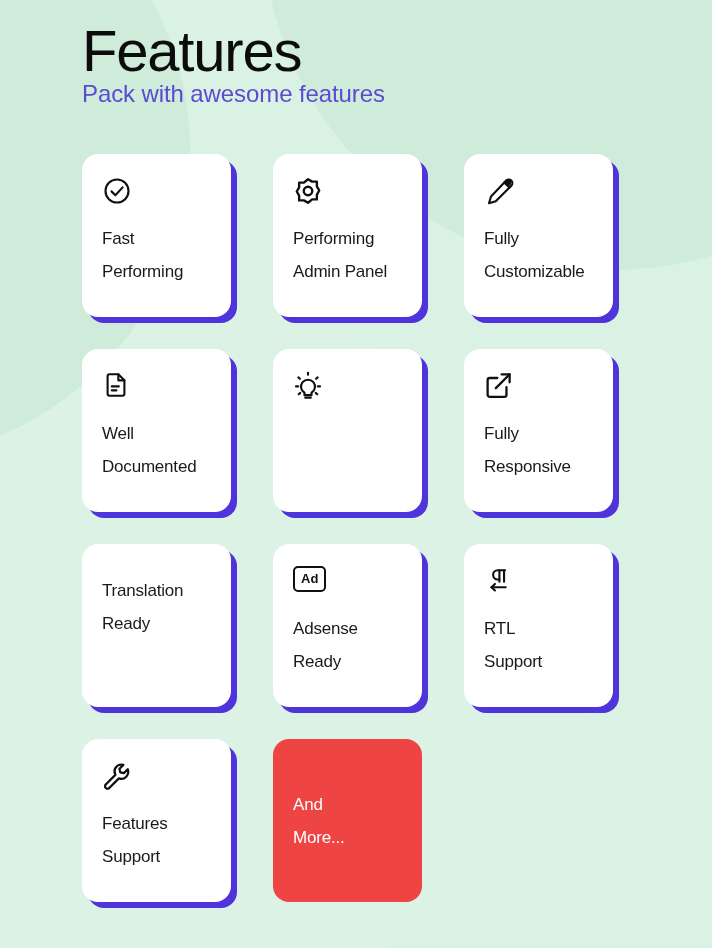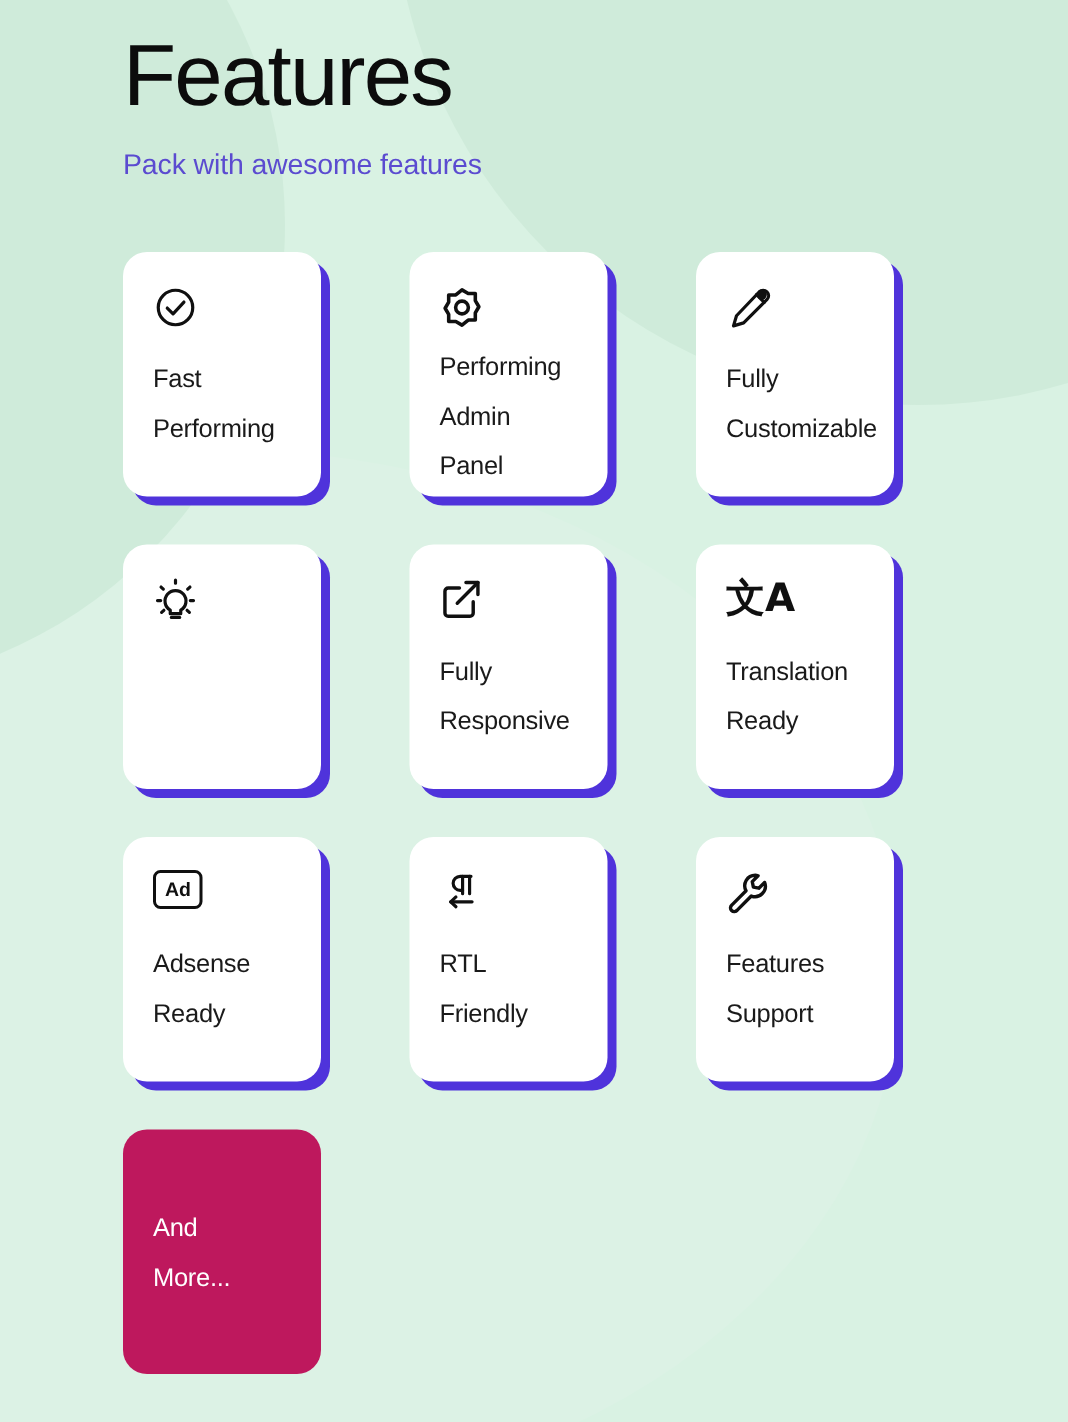--- a/index.html
+++ b/index.html
@@ -58,49 +58,48 @@
   .page-title {
     font-size: 58px;
     font-weight: normal;
     color: #0c0c0c;
     letter-spacing: -1.2px;
     line-height: 1;
     padding-top: 22px;
   }
 
   .page-subtitle {
-    font-size: 19px;
+    font-size: 24px;
     color: #5b4bd0;
-    margin-top: 20px;
     letter-spacing: -0.1px;
   }
 
   
   .grid {
     margin-top: 46px;
     display: grid;
     grid-template-columns: repeat(3, 163px);
     column-gap: 28px;
     row-gap: 32px;
   }
 
   .card {
     position: relative;
-    width: 132px;
+    width: 149px;
     height: 163px;
     background: #ffffff;
     border-radius: 16px;
     padding: 22px 20px;
     box-shadow: 6px 6px 0 0 #4f33db;
     display: flex;
     flex-direction: column;
   }
 
   .card.card-accent {
-    background: #be185d;
+    background: #ef4444;
     box-shadow: none;
     justify-content: center;
   }
 
   .card-icon {
     height: 38px;
     display: flex;
     align-items: flex-start;
     color: #101010;
   }
@@ -185,20 +184,32 @@
         <svg width="30" height="30" viewBox="0 0 24 24" fill="none" stroke="currentColor" stroke-width="1.7" stroke-linecap="round" stroke-linejoin="round">
           <path d="M17.8 3.6a2.9 2.9 0 0 1 4.1 4.1L9.4 20.2 4 21.8l1.6-5.4z"></path>
           <path d="M16.3 5.1l4.1 4.1"></path>
           <circle cx="19.1" cy="5.1" r="2.7" fill="currentColor" stroke="none"></circle>
         </svg>
       </span>
       <span class="card-label">Fully
 Customizable</span>
     </div>
 
+    <div class="card">
+      <span class="card-icon">
+        <svg width="28" height="28" viewBox="0 0 24 24" fill="none" stroke="currentColor" stroke-width="1.8" stroke-linecap="round" stroke-linejoin="round">
+          <path d="M14 2.8H6.4a1.6 1.6 0 0 0-1.6 1.6v15.2a1.6 1.6 0 0 0 1.6 1.6h11.2a1.6 1.6 0 0 0 1.6-1.6V8z"></path>
+          <path d="M14 2.8V8h5.2"></path>
+          <path d="M8.4 13.2h6"></path>
+            <path d="M8.4 16.6h4"></path>
+        </svg>
+      </span>
+      <span class="card-label">Well
+Documented</span>
+    </div>
 
     <div class="card">
       <span class="card-icon">
         <svg width="30" height="30" viewBox="0 0 24 24" fill="none" stroke="currentColor" stroke-width="1.7" stroke-linecap="round" stroke-linejoin="round">
           <path d="M9.2 17.4a5.6 5.6 0 1 1 5.6 0v1.9H9.2z"></path>
           <path d="M9.8 21.3h4.4"></path>
           <path d="M12 1.4v1.6M4.3 5.1l1.2 1.1M19.7 5.1l-1.2 1.1M2.4 12.3h1.7M19.9 12.3h1.7M4.6 18.6l1.2-1.1M19.4 18.6l-1.2-1.1"></path>
         </svg>
       </span>
     </div>
@@ -209,23 +220,20 @@
           <path d="M18.6 13.4v6.2a1.8 1.8 0 0 1-1.8 1.8H4.8A1.8 1.8 0 0 1 3 19.6V7.6a1.8 1.8 0 0 1 1.8-1.8H11"></path>
           <path d="M14.6 2.8h6.6v6.6"></path>
           <path d="M9.8 14.2L21.2 2.8"></path>
         </svg>
       </span>
       <span class="card-label">Fully
 Responsive</span>
     </div>
 
     <div class="card">
-      <span class="card-icon">
-        <span class="glyph-icon">文A</span>
-      </span>
       <span class="card-label">Translation
 Ready</span>
     </div>
 
     <div class="card">
       <span class="card-icon">
         <span class="ad-pill">Ad</span>
       </span>
       <span class="card-label">Adsense
 Ready</span>
@@ -234,21 +242,21 @@
     <div class="card">
       <span class="card-icon">
         <svg width="28" height="28" viewBox="0 0 24 24" fill="none" stroke="currentColor" stroke-width="1.8" stroke-linecap="round" stroke-linejoin="round">
           <path d="M18 3.6h-6.2a4 4 0 0 0 0 8h1.4" fill="none"></path>
           <path d="M13.2 3.6v9.9M17.2 3.6v9.9"></path>
           <path d="M18.6 18.2H6.4"></path>
           <path d="M9.4 15.4l-3 2.8 3 2.8"></path>
         </svg>
       </span>
       <span class="card-label">RTL
-Friendly</span>
+Support</span>
     </div>
 
     <div class="card">
       <span class="card-icon">
         <svg width="30" height="30" viewBox="0 0 24 24" fill="none" stroke="currentColor" stroke-width="1.8" stroke-linecap="round" stroke-linejoin="round">
           <path d="M15.6 2.8a5.6 5.6 0 0 0-4.9 8.3L3.2 18.6a2 2 0 1 0 2.8 2.8l7.5-7.5a5.6 5.6 0 0 0 7.1-7.3l-3.1 3.1-2.9-.6-.6-2.9 3.1-3.1a5.6 5.6 0 0 0-1.5-.3z"></path>
         </svg>
       </span>
       <span class="card-label">Features
 Support</span>

